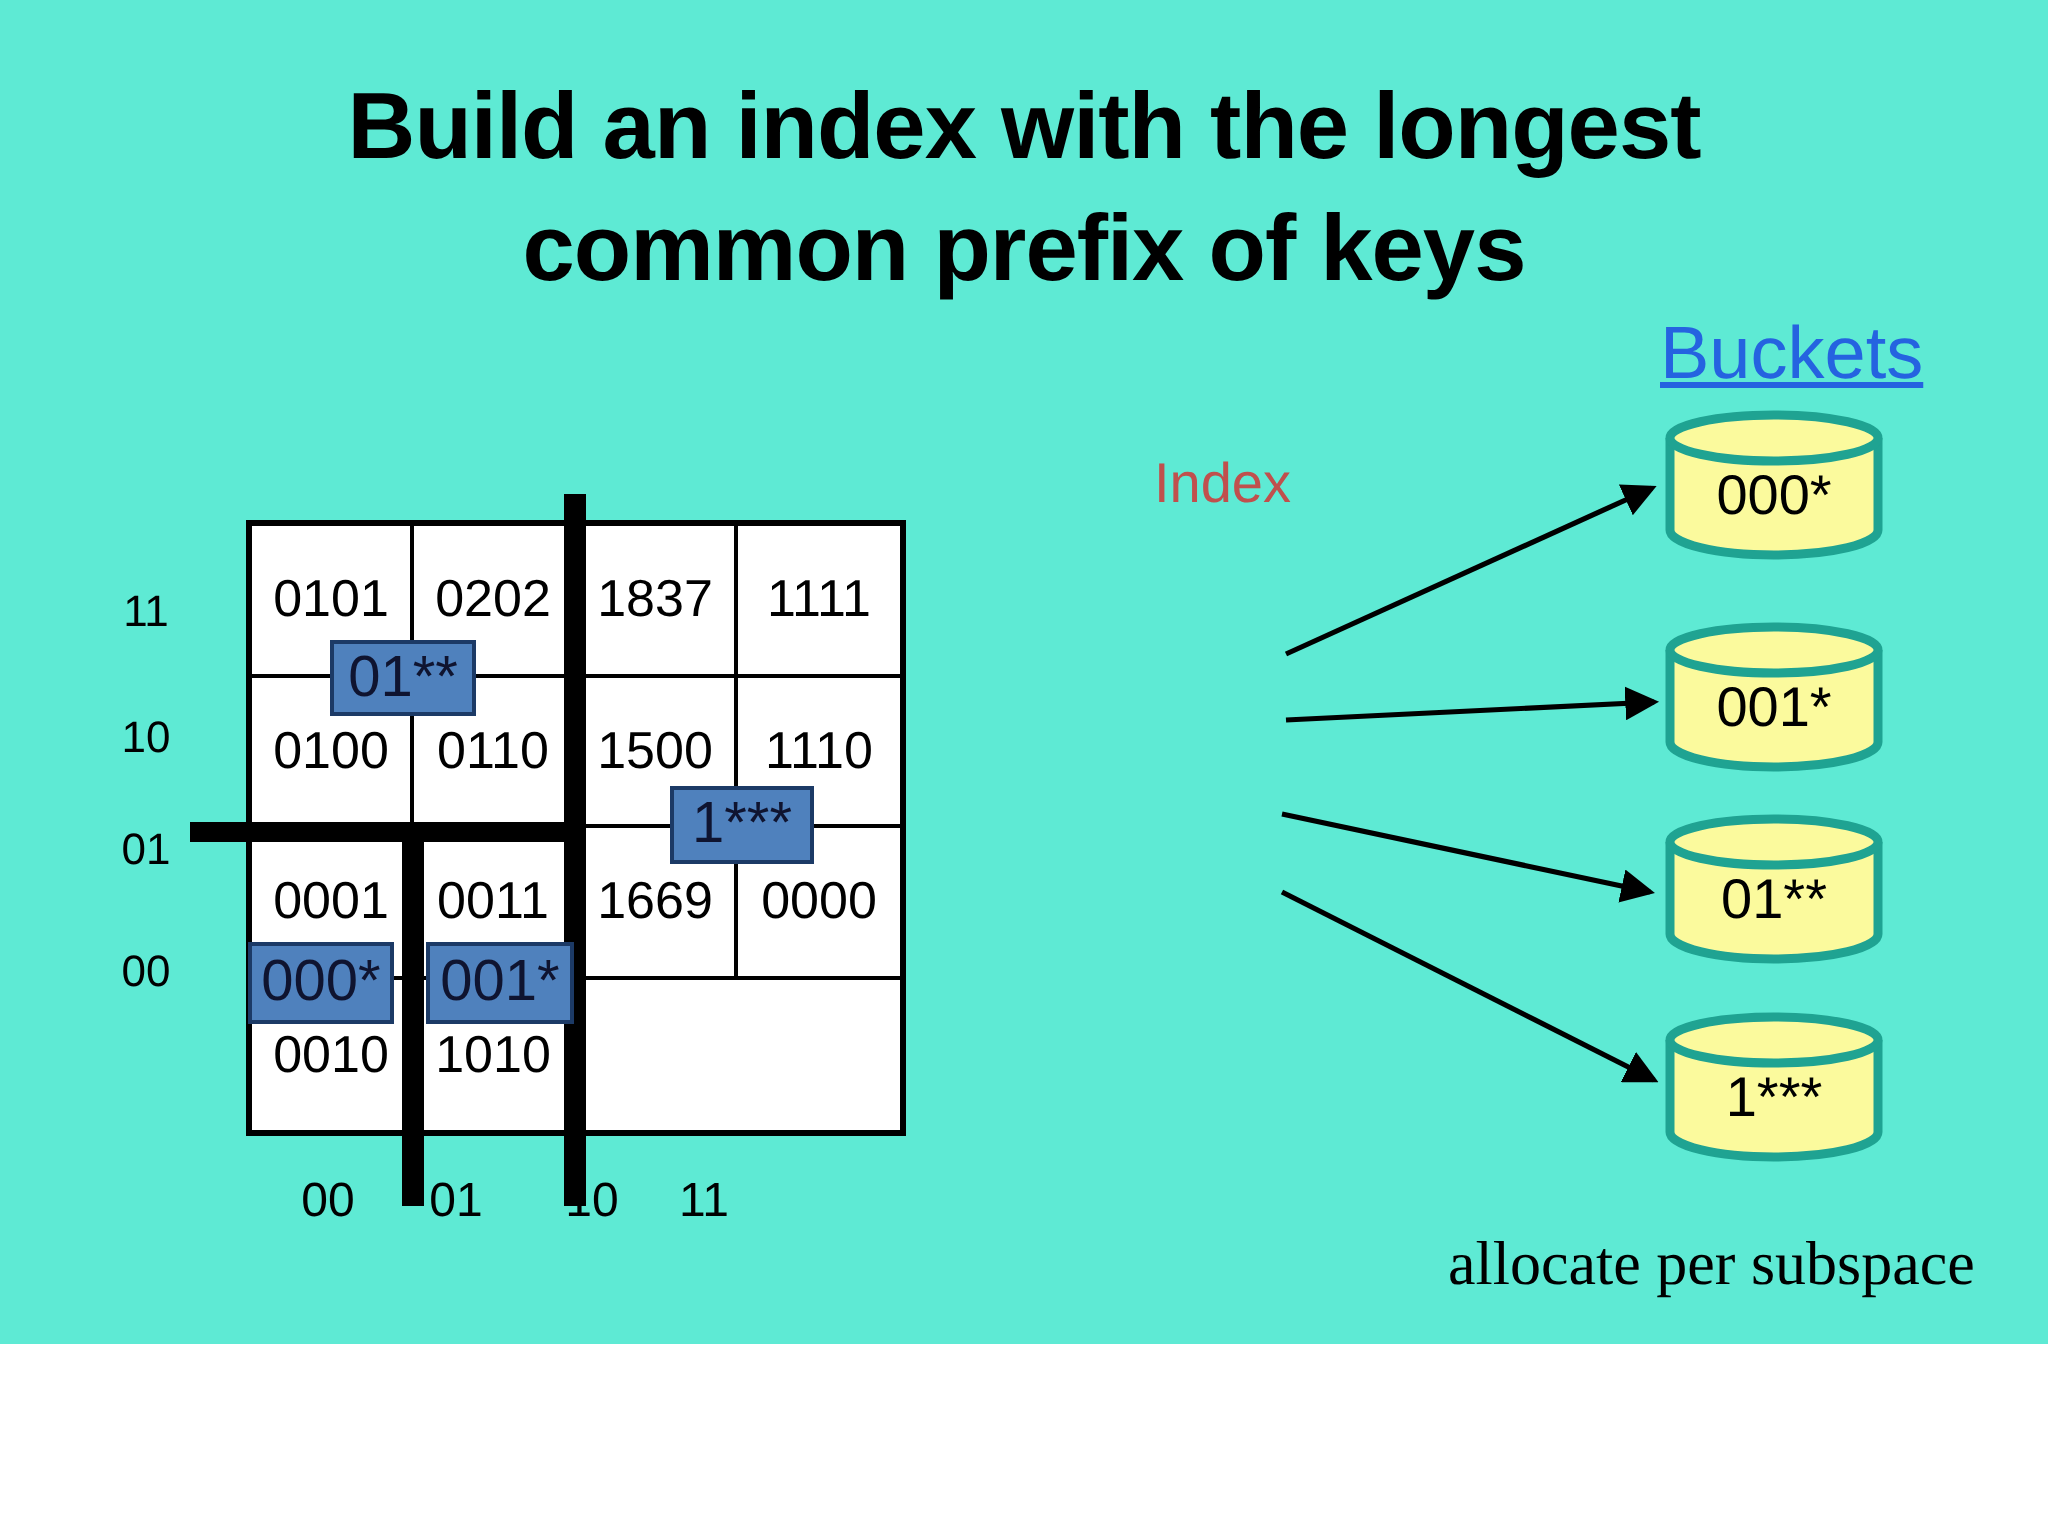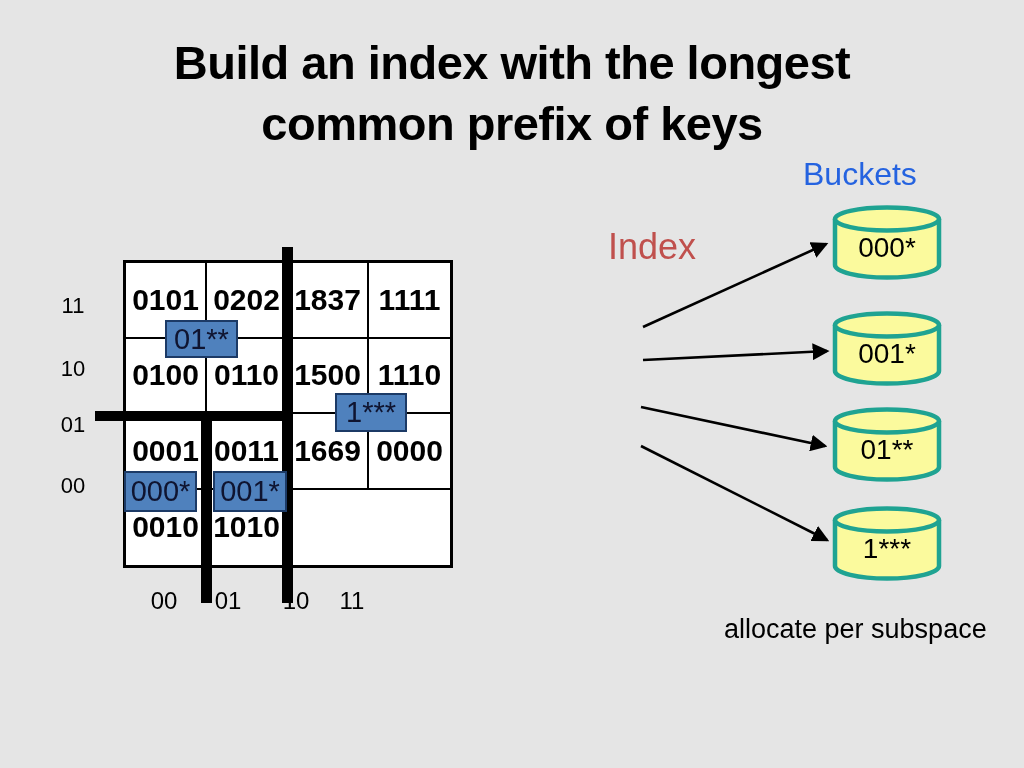--- a/index.html
+++ b/index.html
@@ -1,51 +1,51 @@
 <!DOCTYPE html>
 <html><head>
 <meta charset="utf-8">
 <style>
   * { margin:0; padding:0; box-sizing:border-box; }
   html,body { background:#fff; }
   body { font-family:"Liberation Sans", sans-serif; }
   .slide {
-    position:relative; width:1024px; height:768px;
-    background:#e5e5e5; overflow:hidden;
+    position:relative; width:1024px; height:672px;
+    background:#5eead4; overflow:hidden;
   }
   .title {
     position:absolute; top:32px; left:0; width:100%;
     text-align:center; color:#000;
     font-size:47px; font-weight:600; line-height:1.3; letter-spacing:-0.5px;
   }
   .buckets-label {
-    position:absolute; left:803px; top:156px;
-    font-size:32px; color:#2563e0;
+    position:absolute; left:830px; top:156px;
+    font-size:37px; color:#2563e0;text-decoration:underline;
   }
   .index-label {
     position:absolute; left:577px; top:226px;
-    font-size:36px; color:#c0504d;margin-left:31px;
+    font-size:28px; color:#c0504d;
   }
   .allocate-label {
     position:absolute; left:724px; top:614px;
-    font-size:27px; color:#000;
+    font-size:31px; color:#000;font-family:Liberation Serif, serif;
   }
   
   .kmap {
     position:absolute; left:123px; top:260px; width:330px; height:308px;
     border:3px solid #000; background:#fff;
     display:grid;
     grid-template-columns:repeat(4,1fr);
     grid-template-rows:repeat(4,1fr);
     z-index:1;
   }
   .kcell {
     border-right:2px solid #000; border-bottom:2px solid #000;
     display:flex; align-items:center; justify-content:center;
-    font-size:30px; font-weight:bold; color:#000;
+    font-size:26px; font-weight:normal; color:#000;
   }
   .kcell:nth-child(4n) { border-right:none; }
   .kcell:nth-child(n+13) { border-bottom:none; }
   
   .thick { position:absolute; background:#000; z-index:2; }
   .hline  { left:95px;  top:411px; width:193px; height:10px; }
   .vlineA { left:201px; top:411px; width:11px;  height:192px; }
   .vlineB { left:282px; top:247px; width:11px;  height:356px; }
   
   .overlay {

